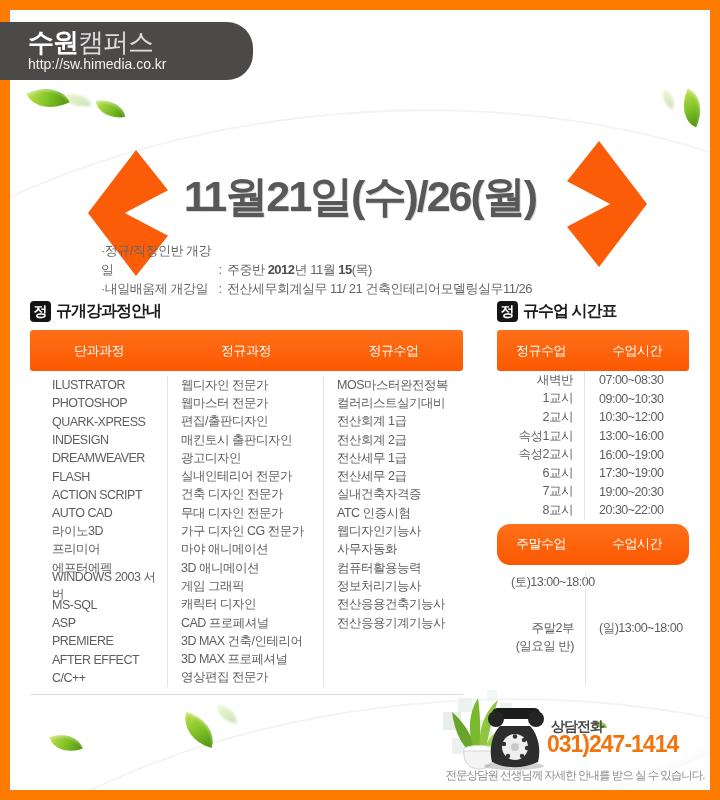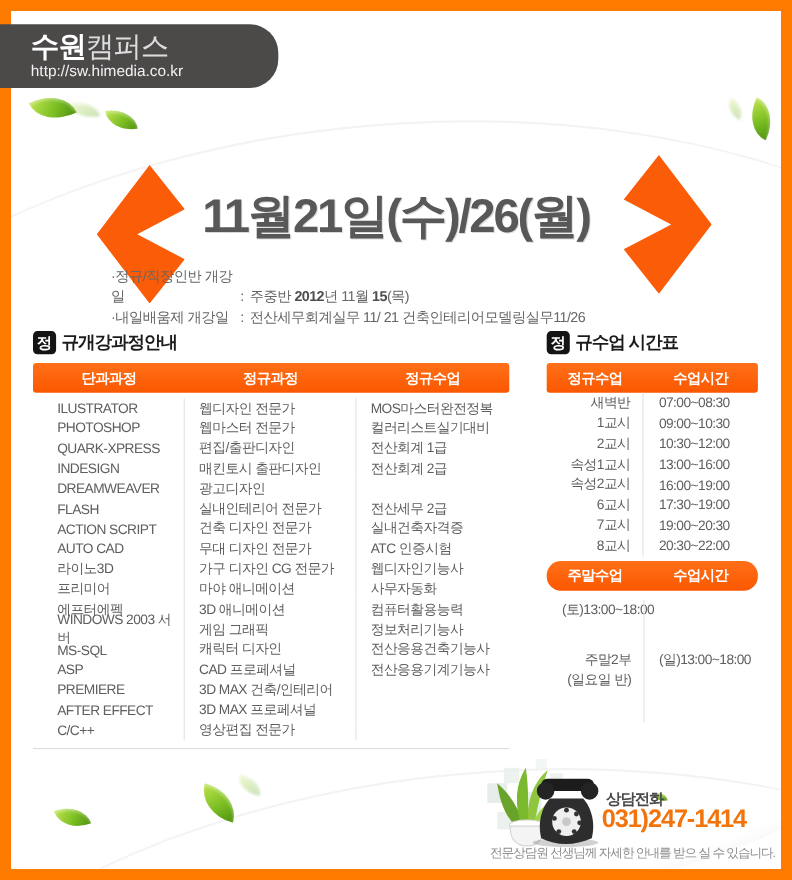--- a/index.html
+++ b/index.html
@@ -41,22 +41,22 @@
   .info .colon{display:inline-block;width:14px;text-align:center;}
   .info b{color:#4d4d4d;}
 
   
   .sec{position:absolute;display:flex;align-items:center;gap:5px;z-index:2;}
   .sec .badge{width:21px;height:21px;background:#141414;color:#fff;border-radius:4px;
               display:flex;align-items:center;justify-content:center;font-weight:bold;font-size:14px;}
   .sec .sectext{font-size:16px;font-weight:bold;color:#1b1b1b;letter-spacing:-1px;}
 
   
-  .obar{display:flex;height:27px;background:linear-gradient(180deg,#ff7018 0%,#fa5800 100%);
-        border-radius:3px;align-items:center;color:#fff;font-weight:bold;font-size:13px;letter-spacing:-0.5px;}
+  .obar{display:flex;height:41px;background:linear-gradient(180deg,#ff7018 0%,#fa5800 100%);
+        border-radius:3px;align-items:center;color:#fff;font-weight:normal;font-size:13px;letter-spacing:-0.5px;}
   .obar .oc{text-align:center;box-sizing:border-box;}
 
   
   .ltable{position:absolute;left:30px;top:330px;width:433px;}
   .lbody{padding-top:5px;padding-bottom:7px;border-bottom:1px solid #dcdcdc;}
   .lrow{display:flex;height:18.3px;align-items:center;font-size:12.5px;color:#5e5e5e;letter-spacing:-0.5px;}
   .lc{box-sizing:border-box;height:100%;display:flex;align-items:center;}
   .lc1{width:138px;padding-left:22px;border-right:1px solid #e3e3e3;}
   .lc2{width:156px;padding-left:13px;border-right:1px solid #e3e3e3;}
   .lc3{flex:1;padding-left:13px;}
@@ -155,20 +155,21 @@
 
         <div class="lrow">
           <div class="lc lc1">INDESIGN</div>
           <div class="lc lc2">매킨토시 출판디자인</div>
           <div class="lc lc3">전산회계 2급</div>
         </div>
 
         <div class="lrow">
           <div class="lc lc1">DREAMWEAVER</div>
           <div class="lc lc2">광고디자인</div>
+          <div class="lc lc3">전산세무 1급</div>
         </div>
 
         <div class="lrow">
           <div class="lc lc1">FLASH</div>
           <div class="lc lc2">실내인테리어 전문가</div>
           <div class="lc lc3">전산세무 2급</div>
         </div>
 
         <div class="lrow">
           <div class="lc lc1">ACTION SCRIPT</div>

